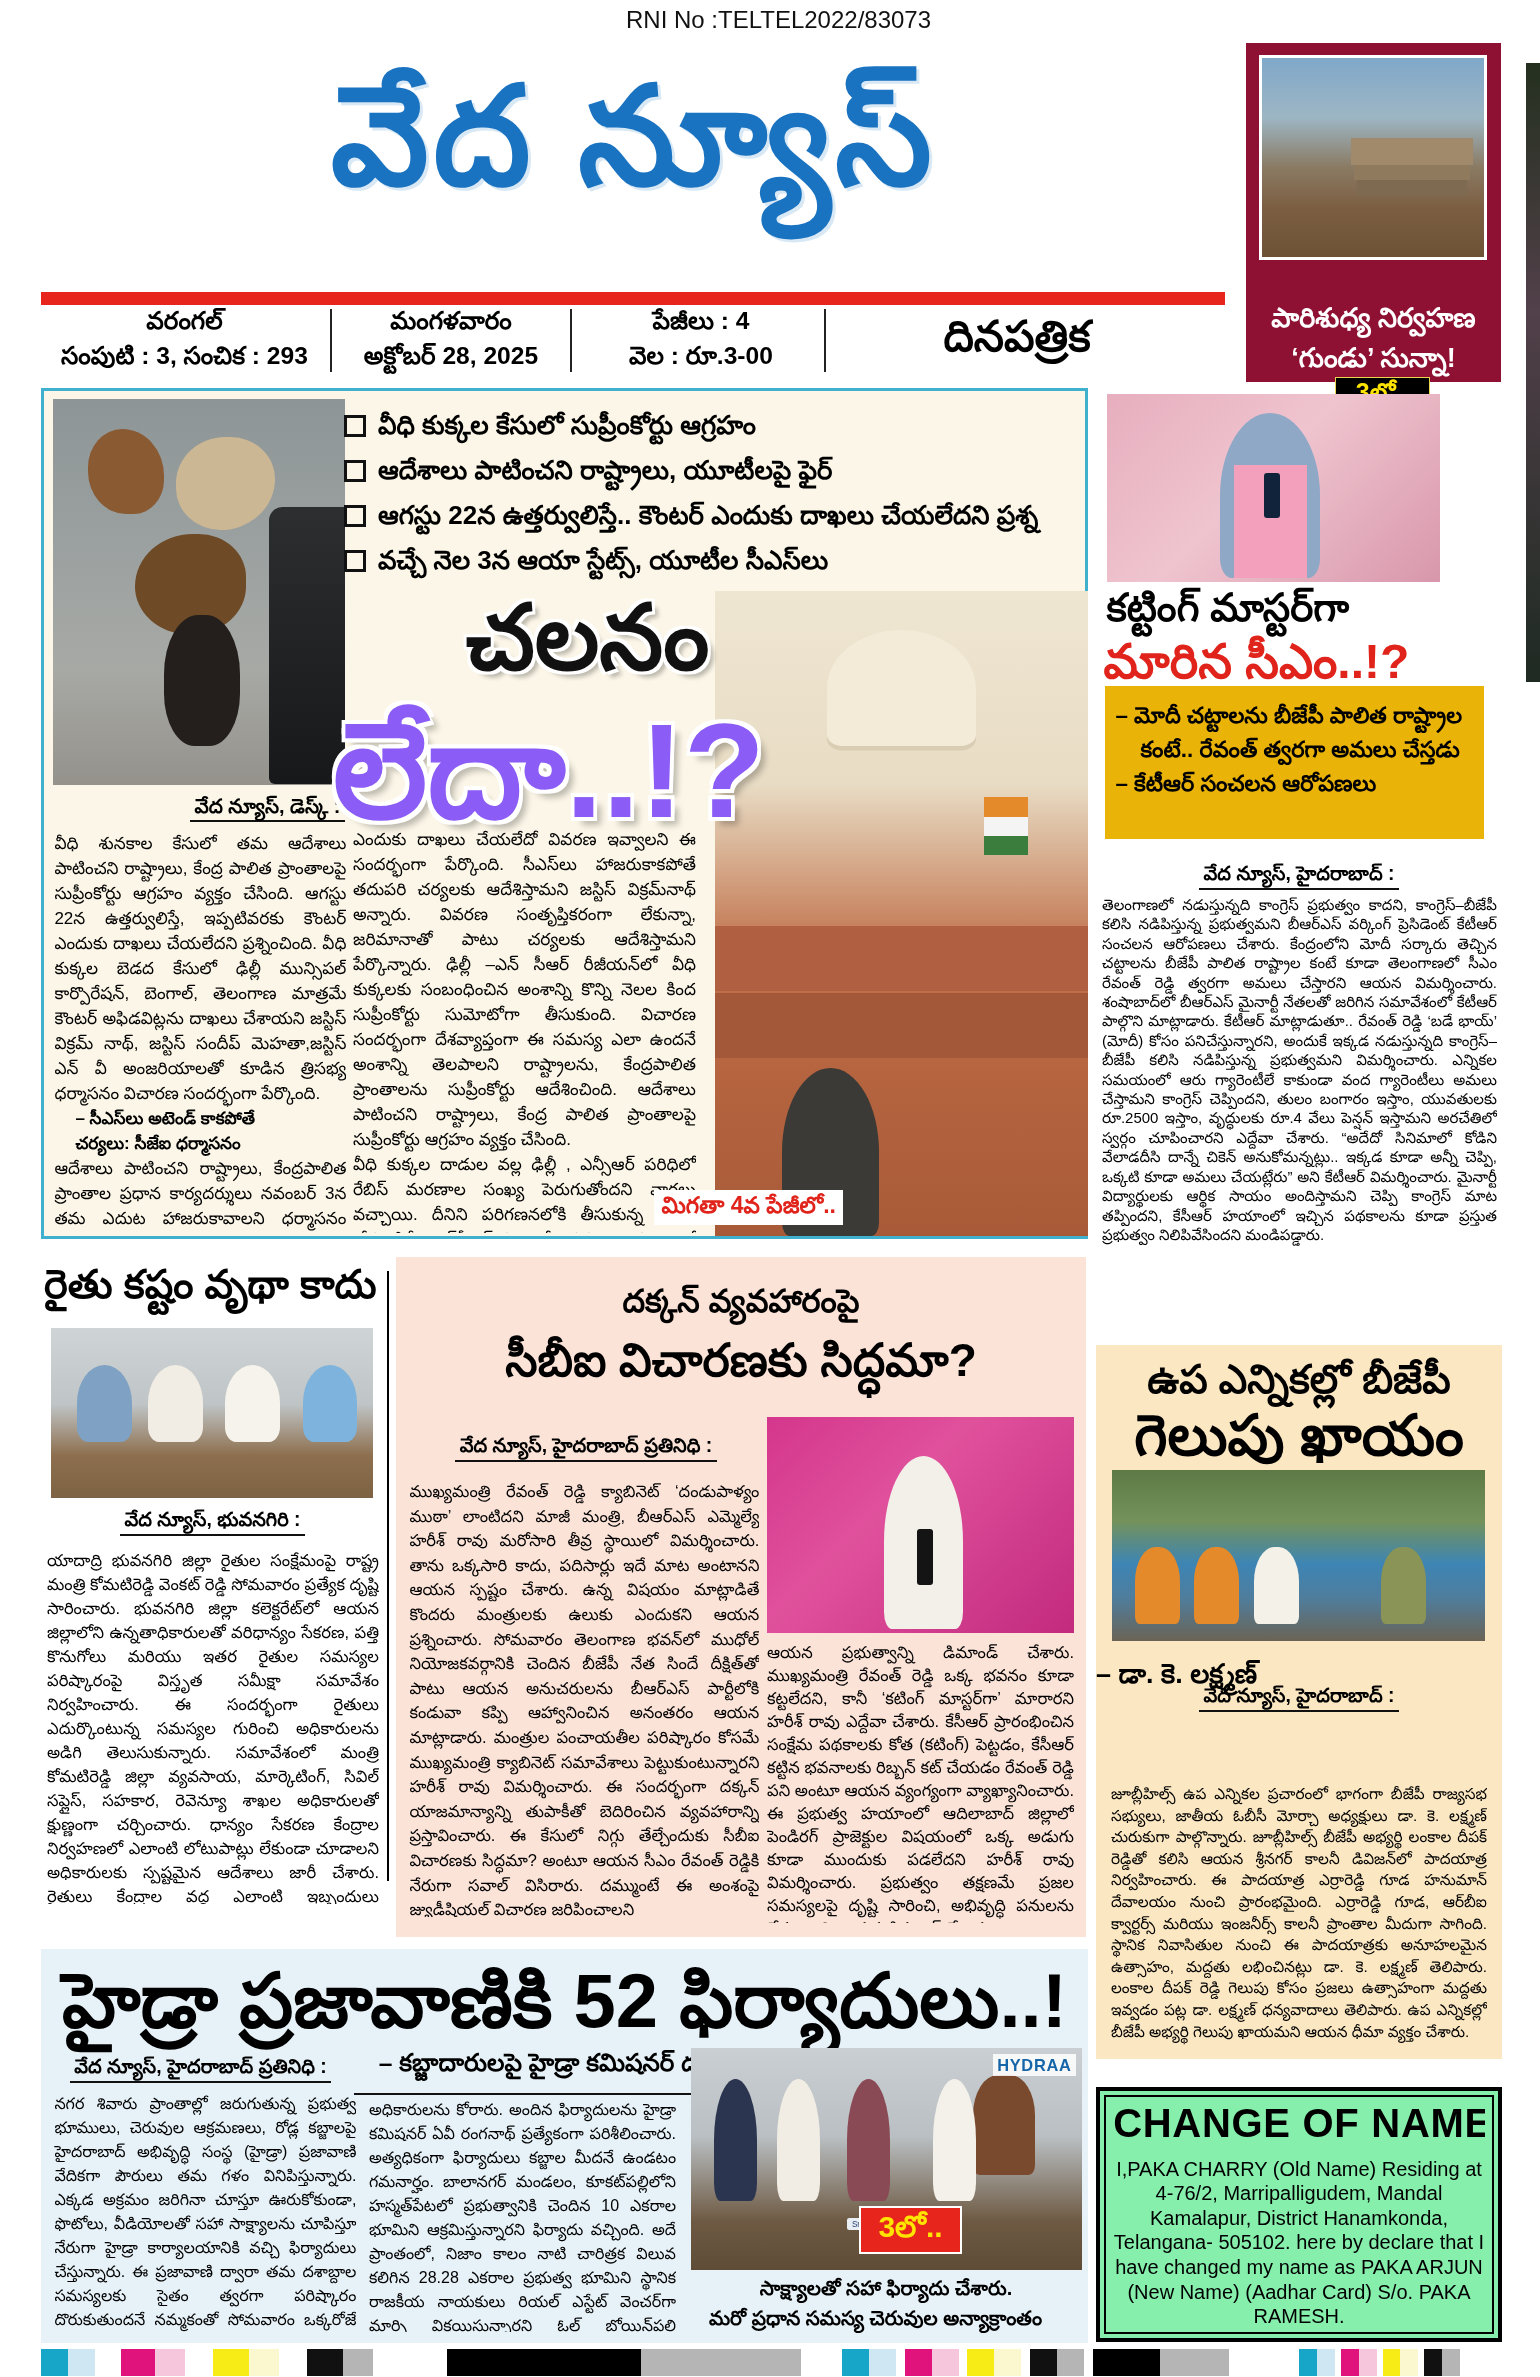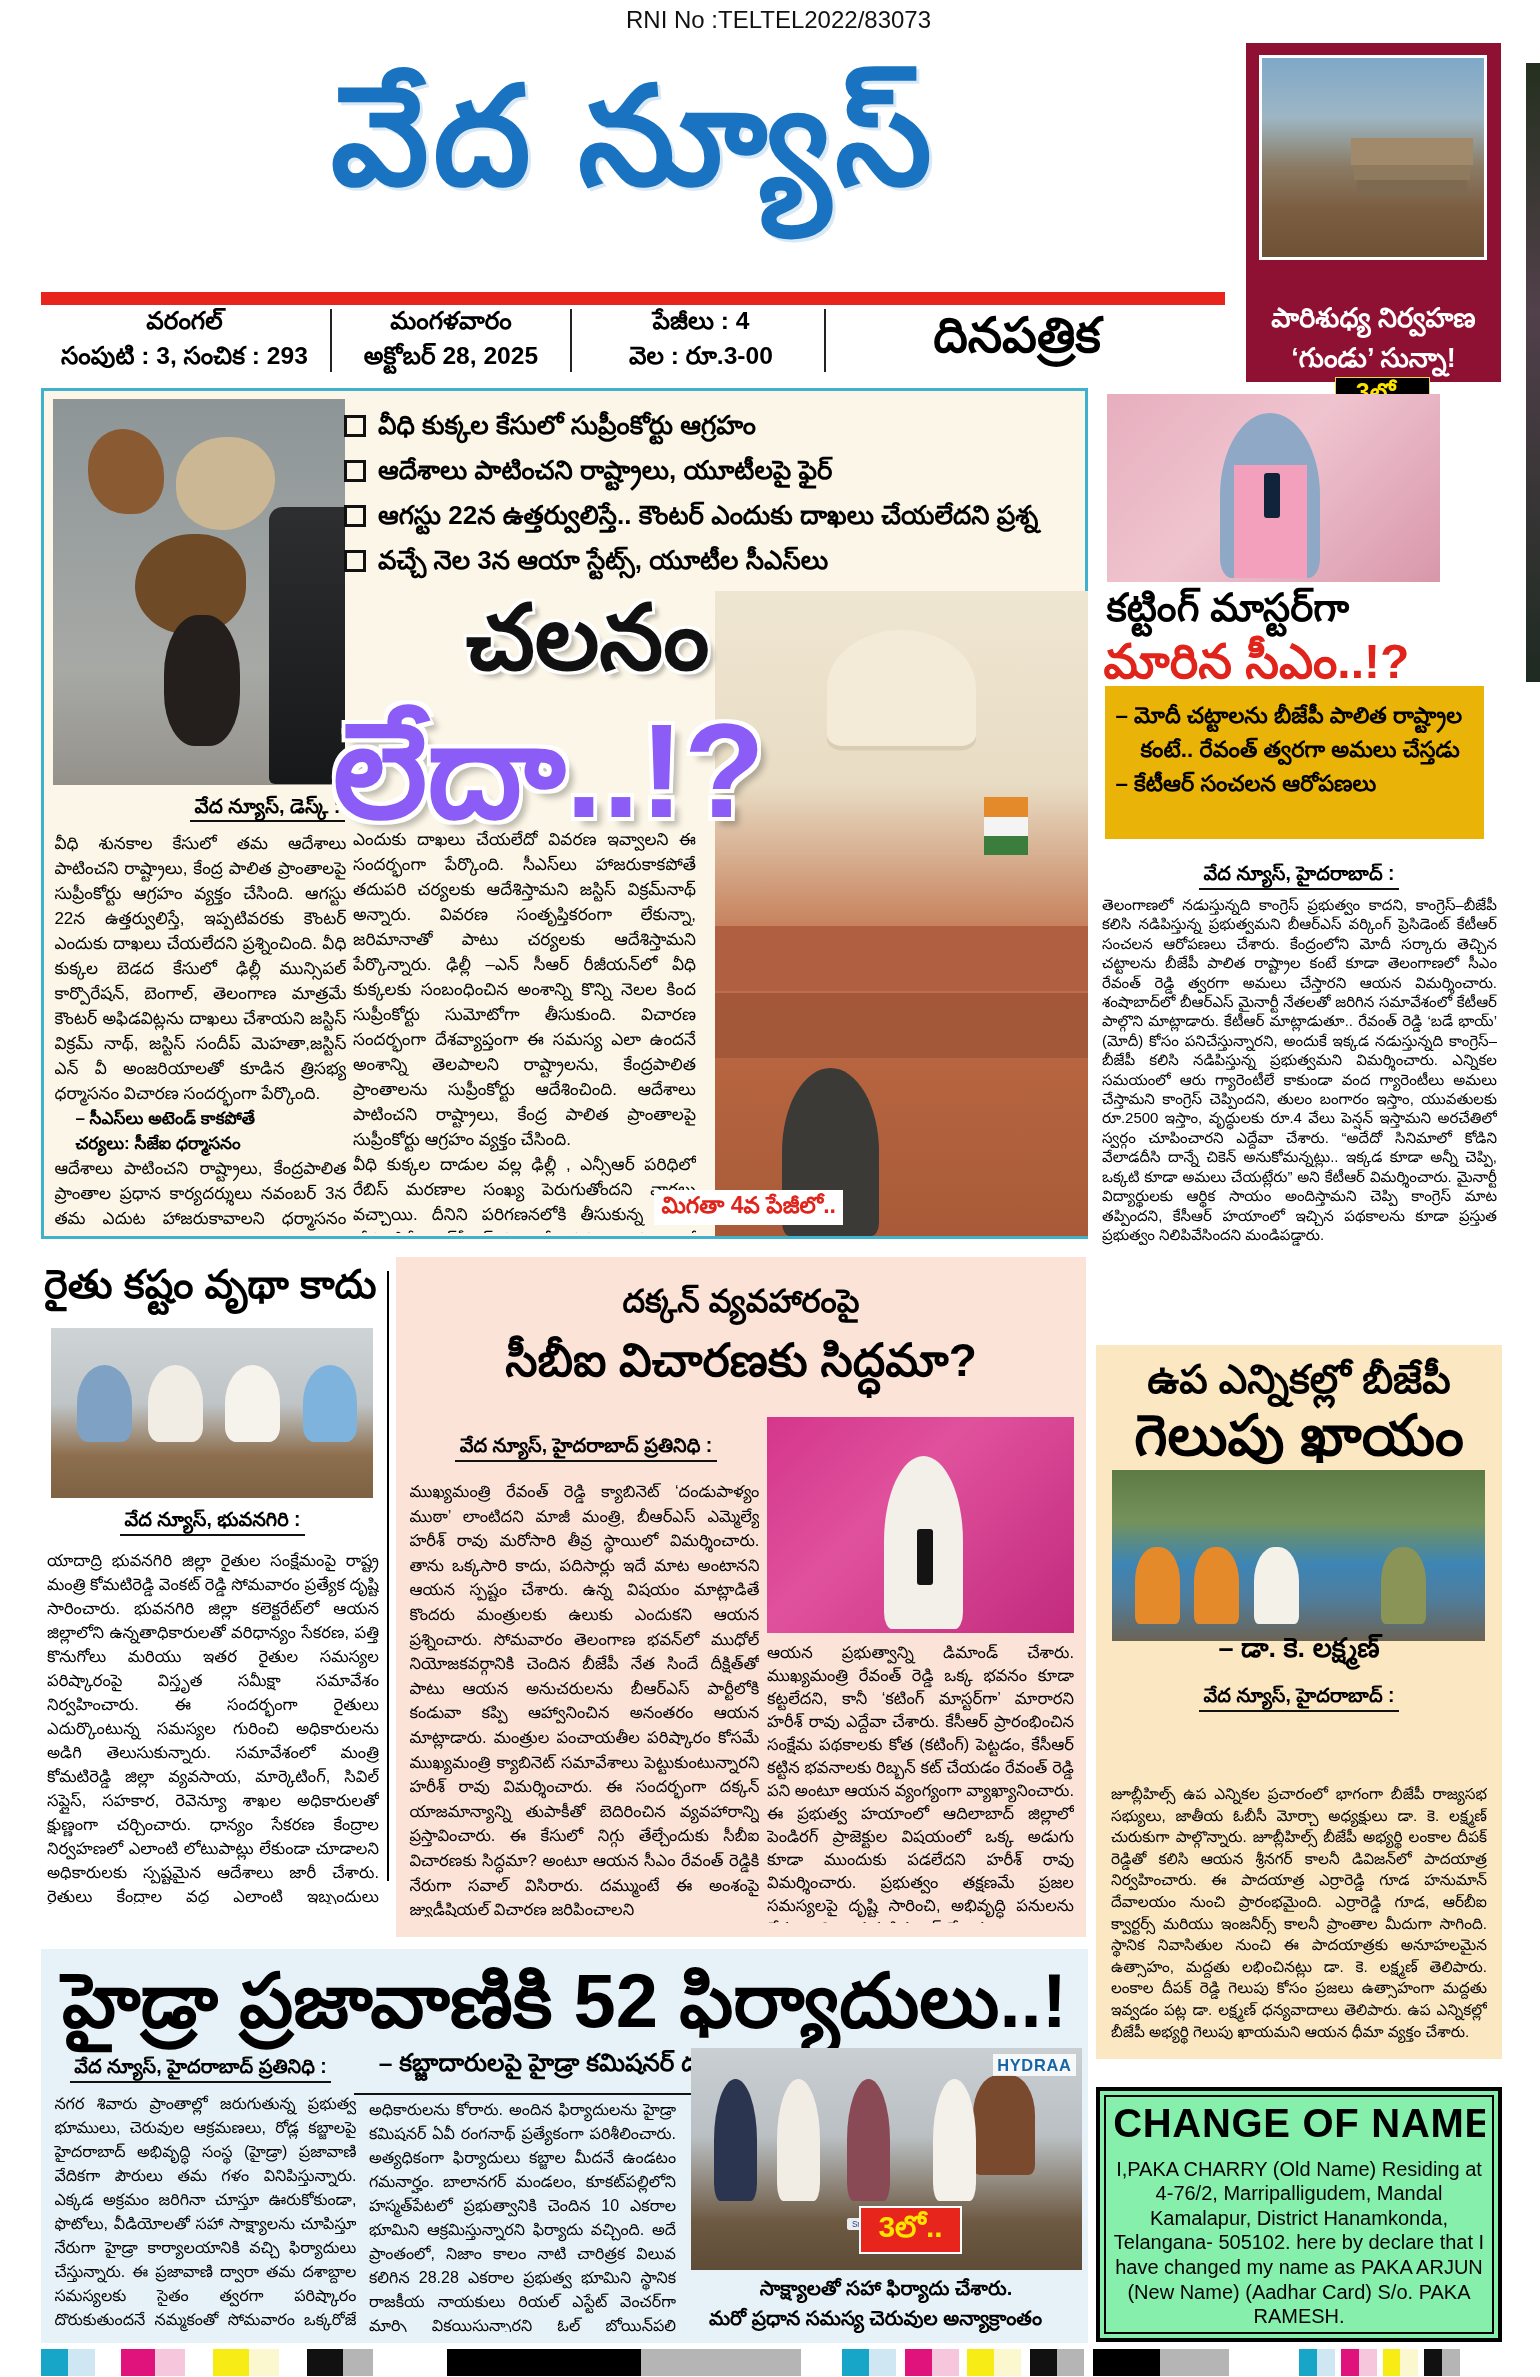--- a/index.html
+++ b/index.html
@@ -13,21 +13,21 @@
   
   .rni { left:443px; top:6px; width:671px; font-size:24px; color:#111; text-align:center; }
   .masthead { left:41px; top:21px; width:1185px; height:265px; display:flex; align-items:center; justify-content:center;
               font-size:138px; font-weight:bold; color:#1a73c1; letter-spacing:4.5px; white-space:nowrap; overflow:hidden;
               text-shadow:3px 3px 0 #d8e8f5; }
   .redbar { left:41px; top:292px; width:1184px; height:12.7px; background:#e8251c; }
   .infoblock { top:307px; height:69px; display:flex; flex-direction:column; justify-content:space-between; text-align:center; }
   .infoblock .l1 { font-size:24.6px; font-weight:bold; }
   .infoblock .l2 { font-size:24.6px; font-weight:bold; }
   .isep { top:309px; width:2.2px; height:63px; background:#222; }
-  .daily { left:868px; top:307px; width:298px; height:69px; font-size:49px; font-weight:bold; display:flex; align-items:center; justify-content:center; }
+  .daily { left:868px; top:307px; width:298px; height:69px; font-size:43px; font-weight:bold; display:flex; align-items:center; justify-content:center; }
 
   
   .san-box { left:1246px; top:43px; width:255px; height:339px; background:#8e1033; }
   .san-photo { left:13.4px; top:12px; width:228px; height:205px; border:3.7px solid #fff;
                background:linear-gradient(180deg,#7fa8c9 0%,#9db6c4 30%,#8a7a63 55%,#7c5f43 75%,#6e5236 100%); }
   .san-photo .step { position:absolute; left:40%; top:40%; width:55%; height:14%; background:#a08a6b; box-shadow:0 18px 0 -3px #8f7a5d, 0 36px 0 -6px #7d6a50; }
   .san-cap { width:255px; text-align:center; color:#fff; font-weight:bold; font-size:27px;margin-top:38px; }
   .san-badge { left:89px; top:334px; width:95px; height:37px; background:#000; border:1.5px solid #e8d44d; color:#ffe400; font-size:25px; font-weight:bold; display:flex; align-items:center; justify-content:center; }
   .edge-sliver { left:1526px; top:63px; width:15px; height:619px; background:linear-gradient(180deg,#24301f,#52404a 40%,#1e2a22); }
 
@@ -101,21 +101,21 @@
   .ktr-byline { left:0; top:474px; width:406px; }
   .ktr-body { left:6px; top:507px; width:395px; height:438px; font-size:15px; line-height:19.4px; }
 
   
   .bjp { left:1096px; top:1345px; width:406px; height:714px; background:#fbe7c2; }
   .bjp-h1 { left:0; top:12px; width:100%; text-align:center; font-size:40px; font-weight:bold; white-space:nowrap; }
   .bjp-h2 { left:0; top:57px; width:100%; text-align:center; font-size:57px; font-weight:bold; white-space:nowrap; }
   .bjp-photo { left:16.4px; top:125px; width:373px; height:171px;
                background:linear-gradient(180deg,#5d7a46 0%,#74925a 30%,#3d85b5 55%,#4f7d9c 75%,#6b6355 100%); }
   .bjp-photo .saf { position:absolute; top:45%; width:12%; height:45%; background:#e58a2a; border-radius:45% 45% 10% 10%; }
-  .bjp-attr { left:0; top:288px; width:100%; text-align:center; font-size:27px; font-weight:bold; }
+  .bjp-attr { left:0; top:314px; width:100%; text-align:left; font-size:27px; font-weight:bold; }
   .bjp-byline { left:0; top:339px; width:100%; }
   .bjp-body { left:15px; top:438px; width:376px; height:262px; font-size:15.3px; line-height:21.6px; }
 
   
   .hydra { left:41px; top:1949px; width:1047px; height:394px; background:#e7f2f8; }
   .hydra-hl { left:0; top:7.5px; width:100%; text-align:center; font-size:76px; font-weight:bold; white-space:nowrap; overflow:hidden; }
   .hydra-byline { left:21px; top:106px; width:277px; }
   .hydra-sub { left:313px; top:100px; width:396px; text-align:center; font-size:24.6px; font-weight:bold; border-bottom:2.2px solid #111; padding-bottom:10.4px; white-space:nowrap; overflow:hidden; }
   .hydra-c1 { left:13.4px; top:143px; width:302px; height:240px; font-size:16px; line-height:24px; }
   .hydra-c2 { left:328px; top:149px; width:307px; height:234px; font-size:16px; line-height:24px; }

